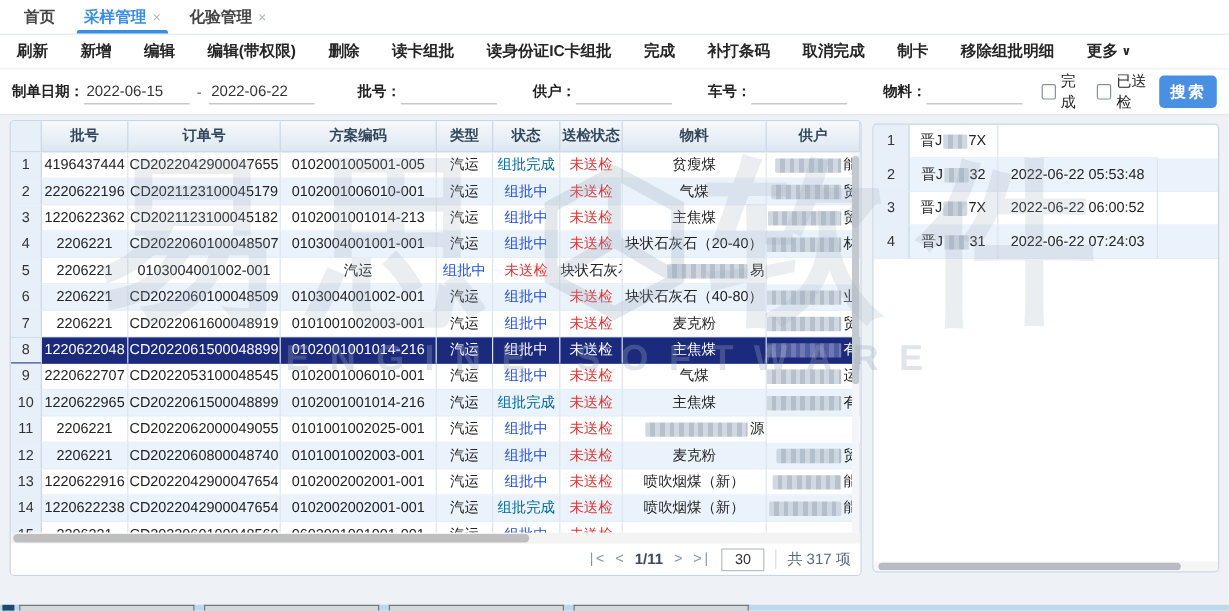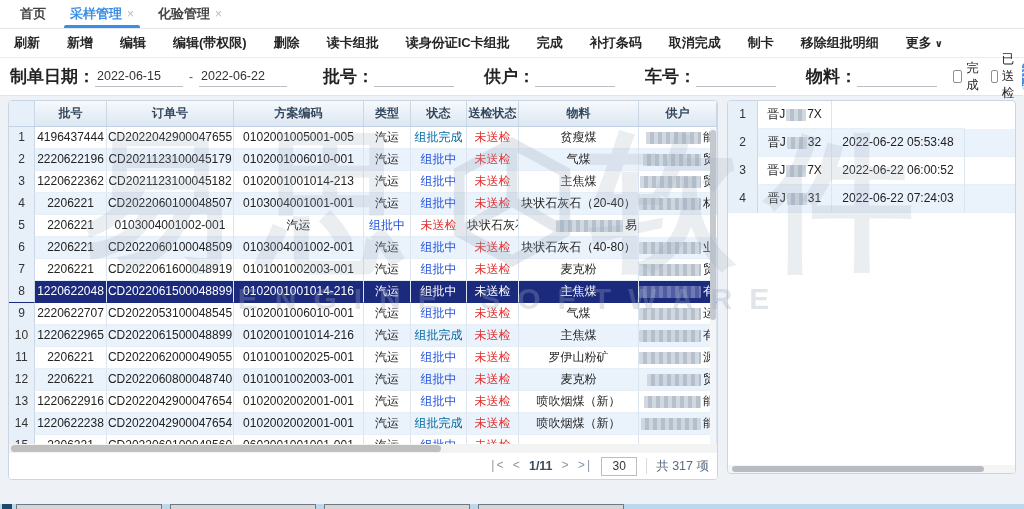--- a/index.html
+++ b/index.html
@@ -19,36 +19,36 @@
   .tclose { color:#b5b9c0; font-size:12px; margin-left:5px; font-weight:400; }
   
   .toolbar { height:29px; background:#fff; border-bottom:1px solid #ececec;
     display:flex; align-items:center; padding-left:14px; }
   .tbtn { font-size:13px; font-weight:600; color:#262626; margin-right:27px;
     white-space:nowrap; cursor:pointer; display:flex; align-items:center; }
   .chev { font-size:10px; margin-left:3px; color:#262626; }
   
   .filterbar { height:38px; background:#fff; border-bottom:1px solid #e0e4ea;
     display:flex; align-items:center; padding:0 10px; }
-  .flabel { font-size:17px; color:#222; font-weight:600; white-space:nowrap; }
+  .flabel { font-size:12px; color:#222; font-weight:600; white-space:nowrap; }
   .fin { border:none; border-bottom:1px solid #b9bdc4; background:transparent;
     width:88px; height:20px; font-size:12.5px; color:#333; outline:none;
     font-family:inherit; padding:0 2px; }
   .fin.short { width:80px; }
   .fsep { margin:0 6px; color:#555; }
   .fgroup { display:flex; align-items:center; margin-right:30px; }
   .cbgroup { display:flex; align-items:center; margin-right:2px; }
   .cbox { width:13px; height:13px; border:1px solid #8a8f98; border-radius:2px;
     background:#fff; margin-right:4px; }
   .cblabel { font-size:12.5px; color:#222; }
   .searchbtn { width:52px; height:27px; background:#4a90e2; color:#fff;
     border:none; border-radius:4px; font-size:13px; font-weight:600;
     cursor:pointer; font-family:inherit; letter-spacing:2px; }
   
-  .mainarea { display:flex; padding:4px 8px 0 8px; gap:9px; align-items:flex-start; }
+  .mainarea { display:flex; padding:4px 8px 0 8px; gap:9px; align-items:center; }
   .panel { background:#fff; border:1px solid #c9d5e3; border-radius:4px;
     overflow:hidden; position:relative; }
   .panel.left { width:710px; height:380px; }
   .panel.right { width:289px; height:374px; display:flex; flex-direction:column; }
   
   .lrow { display:grid;
     grid-template-columns:26px 72px 127px 130px 47px 56px 52px 120px minmax(0,1fr); }
   .hd { height:26px; background:linear-gradient(#f6f9fc,#dde7f2);
     border-bottom:1px solid #c2d1e3; }
   .hd .cell { line-height:25px; font-weight:700; color:#33475c;
@@ -365,21 +365,20 @@
           </div>
         </div>
         <div class="lrow drow">
           <div class="cell c-num">11</div>
           <div class="cell">2206221</div>
           <div class="cell">CD2022062000049055</div>
           <div class="cell">0101001002025-001</div>
           <div class="cell">汽运</div>
           <div class="cell st-doing">组批中</div>
           <div class="cell insp">未送检</div>
-          <div class="cell">罗伊山粉矿</div>
           <div class="cell c-sup">
             <span class="censor" style="width: 85px;"></span>
             <span>源</span>
           </div>
         </div>
         <div class="lrow drow even">
           <div class="cell c-num">12</div>
           <div class="cell">2206221</div>
           <div class="cell">CD2022060800048740</div>
           <div class="cell">0101001002003-001</div>

